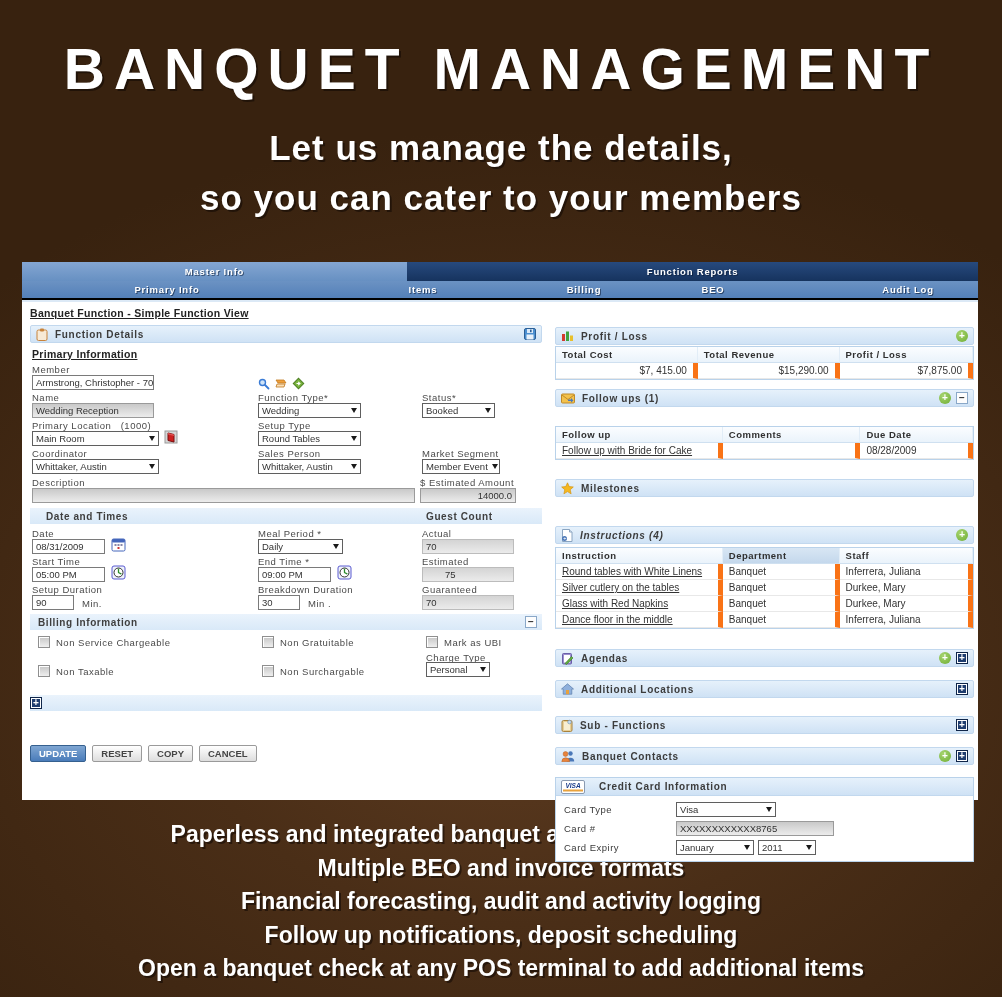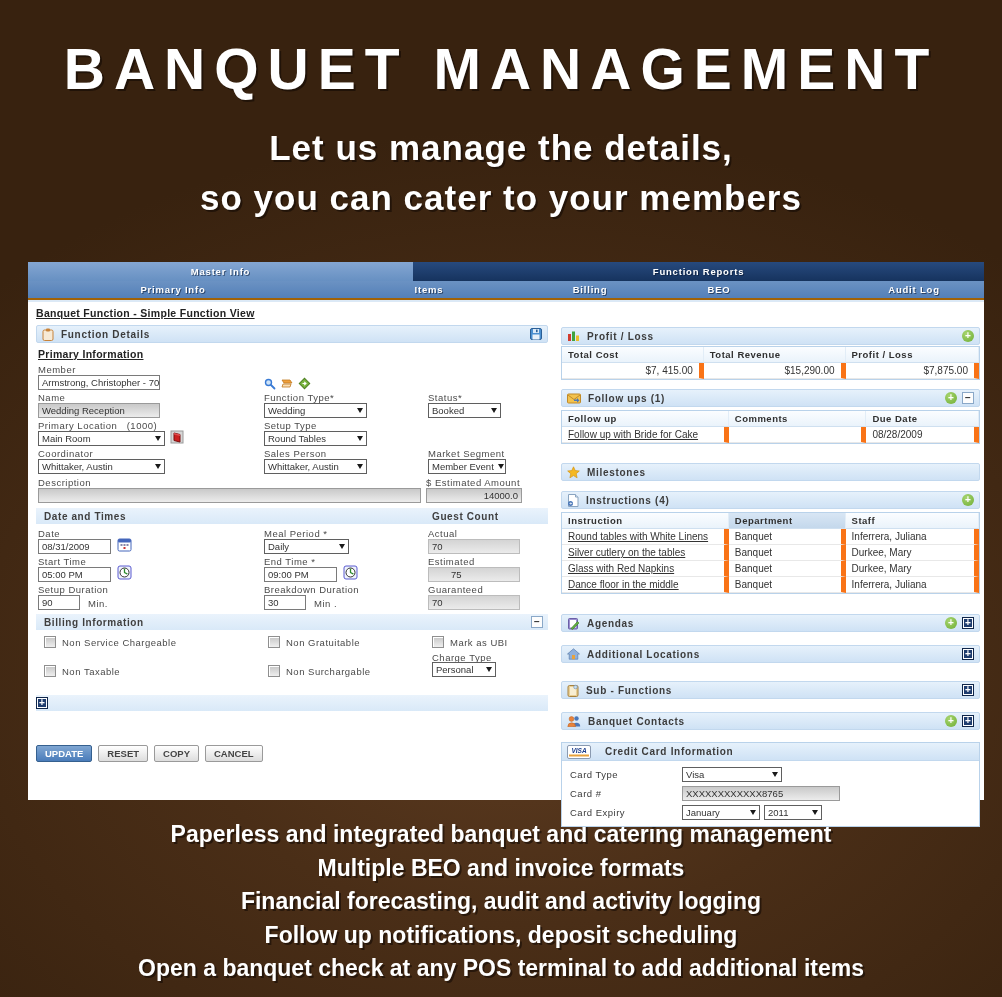--- a/index.html
+++ b/index.html
@@ -11,21 +11,21 @@
   
   .banner-title{position:absolute;top:36px;left:0;width:100%;text-align:center;
     color:#fff;font-size:57px;font-weight:bold;letter-spacing:9px;
     text-shadow:2px 2px 0 rgba(15,8,4,.55);white-space:nowrap;}
   .banner-sub{position:absolute;left:0;width:100%;text-align:center;color:#fff;
     font-size:35px;font-weight:bold;letter-spacing:1px;text-shadow:2px 2px 0 rgba(15,8,4,.55);}
   .features{position:absolute;top:818px;left:0;width:100%;text-align:center;color:#fff;
     font-size:23px;font-weight:bold;line-height:33.5px;text-shadow:2px 2px 0 rgba(15,8,4,.55);}
 
   
-  .window{position:absolute;left:28px;top:262px;width:956px;height:536px;background:#a16207;
+  .window{position:absolute;left:22px;top:262px;width:956px;height:536px;background:#000000;
     font-size:10px;color:#333;}
   .nav1{position:absolute;left:0;top:0;width:100%;height:19px;display:flex;}
   .tab-master{width:385px;background:linear-gradient(#84a6d2,#6790c2);display:flex;align-items:center;justify-content:center;}
   .tab-reports{flex:1;background:linear-gradient(#274a7e,#16335e);display:flex;align-items:center;justify-content:center;}
   .nav1 span,.nav2 span{color:#fff;font-weight:bold;font-size:9.5px;letter-spacing:.8px;text-shadow:1px 1px 0 rgba(10,25,50,.6);}
   .nav2{position:absolute;left:0;top:19px;width:100%;height:17px;background:linear-gradient(#6b92c3,#5480b8);}
   .nav2 span{position:absolute;top:3px;transform:translateX(-50%);}
   .content{position:absolute;left:0;top:38px;width:956px;height:498px;background:#fff;border-top:2px solid #dce9f6;}
 
   .hlink{font-weight:bold;font-size:10.5px;color:#222;text-decoration:underline;letter-spacing:.3px;}
@@ -204,21 +204,21 @@
         <span>Member Event</span>
           <span class="arr"></span>
       </div>
 
       <div class="abs lbl" style="left:2px;top:175px;">Description</div>
       <div class="abs inp gray" style="left:2px;top:186px;width:383px;"></div>
       <div class="abs lbl" style="left:390px;top:175px;">$ Estimated Amount</div>
       <div class="abs inp gray rt" style="left:390px;top:186px;width:96px;">14000.0</div>
 
       <div class="abs subbar" style="left:0;top:206px;width:512px;">
-        <span class="t" style="margin-left:8px;text-align:right;">Date and Times</span>
+        <span class="t" style="margin-left:16px;text-align:right;">Date and Times</span>
         <span class="t" style="position:absolute;left:396px;">Guest Count</span>
       </div>
 
       <div class="abs lbl" style="left:2px;top:226px;">Date</div>
       <div class="abs inp" style="left:2px;top:237px;width:73px;">08/31/2009</div>
       <span class="abs" style="left:81px;top:235px;">
         <svg width="15" height="15" viewBox="0 0 15 15">
             <rect x="1" y="2" width="13" height="12" rx="1.5" fill="#fff" stroke="#4466bb"></rect>
             <rect x="1" y="2" width="13" height="3.5" rx="1.5" fill="#4466bb"></rect>
             <rect x="3.5" y="7" width="2" height="2" fill="#88a"></rect>
@@ -342,21 +342,21 @@
               <path d="M1 2 L7 6.5 L13 2" fill="none" stroke="#c08a28" stroke-width="1"></path>
               <path d="M8 8 L11 8 L11 6.5 L13.5 9 L11 11 L11 9.5 L8 9.5 Z" fill="#4b78b8" transform="translate(-1,-1.5)"></path>
             </svg>
         </span>
         <span class="t">Follow ups (1)</span>
         <span class="icongap">
           <span class="plus-g">+</span>
           <span class="minus-b">−</span>
         </span>
       </div>
-      <div class="tbl" style="margin-top:3px;">
+      <div class="tbl" style="margin-top:19px;">
         <div class="trow">
           <div class="th" style="width:40%;">Follow up</div>
           <div class="th" style="width:33%;">Comments</div>
           <div class="th" style="width:27%;">Due Date</div>
         </div>
         <div class="trow">
           <div class="td" style="width:40%;"><span class="ulink">Follow up with Bride for Cake</span></div>
           <div class="td" style="width:33%;"></div>
           <div class="td" style="width:27%;">08/28/2009</div>
         </div>
@@ -364,21 +364,21 @@
 
       <div class="sec" style="margin-top:19px;">
         <span>
           <svg width="13" height="13" viewBox="0 0 13 13">
               <path d="M6.5 0.8 L8.2 4.6 L12.3 5 L9.2 7.7 L10.1 11.8 L6.5 9.6 L2.9 11.8 L3.8 7.7 L0.7 5 L4.8 4.6 Z" fill="#f5b821" stroke="#d6930e" stroke-width="0.7"></path>
             </svg>
         </span>
         <span class="t">Milestones</span>
       </div>
 
-      <div class="sec" style="margin-top:10px;">
+      <div class="sec" style="margin-top:29px;font-style:italic;">
         <span>
           <svg width="12" height="13" viewBox="0 0 12 13">
               <path d="M1.5 0.5 h7 l2.5 2.5 v9.5 h-9.5 Z" fill="#fff" stroke="#8aa4c0"></path>
               <path d="M8.5 0.5 v2.5 h2.5" fill="#dce8f4" stroke="#8aa4c0"></path>
               <circle cx="3.5" cy="9.5" r="2.5" fill="#4b78b8"></circle>
               <path d="M2.5 9.5 h2 M3.7 8.5 L4.7 9.5 L3.7 10.5" stroke="#fff" stroke-width="0.8" fill="none"></path>
             </svg>
         </span>
         <span class="t">Instructions (4)</span>
         <span class="plus-g">+</span>

